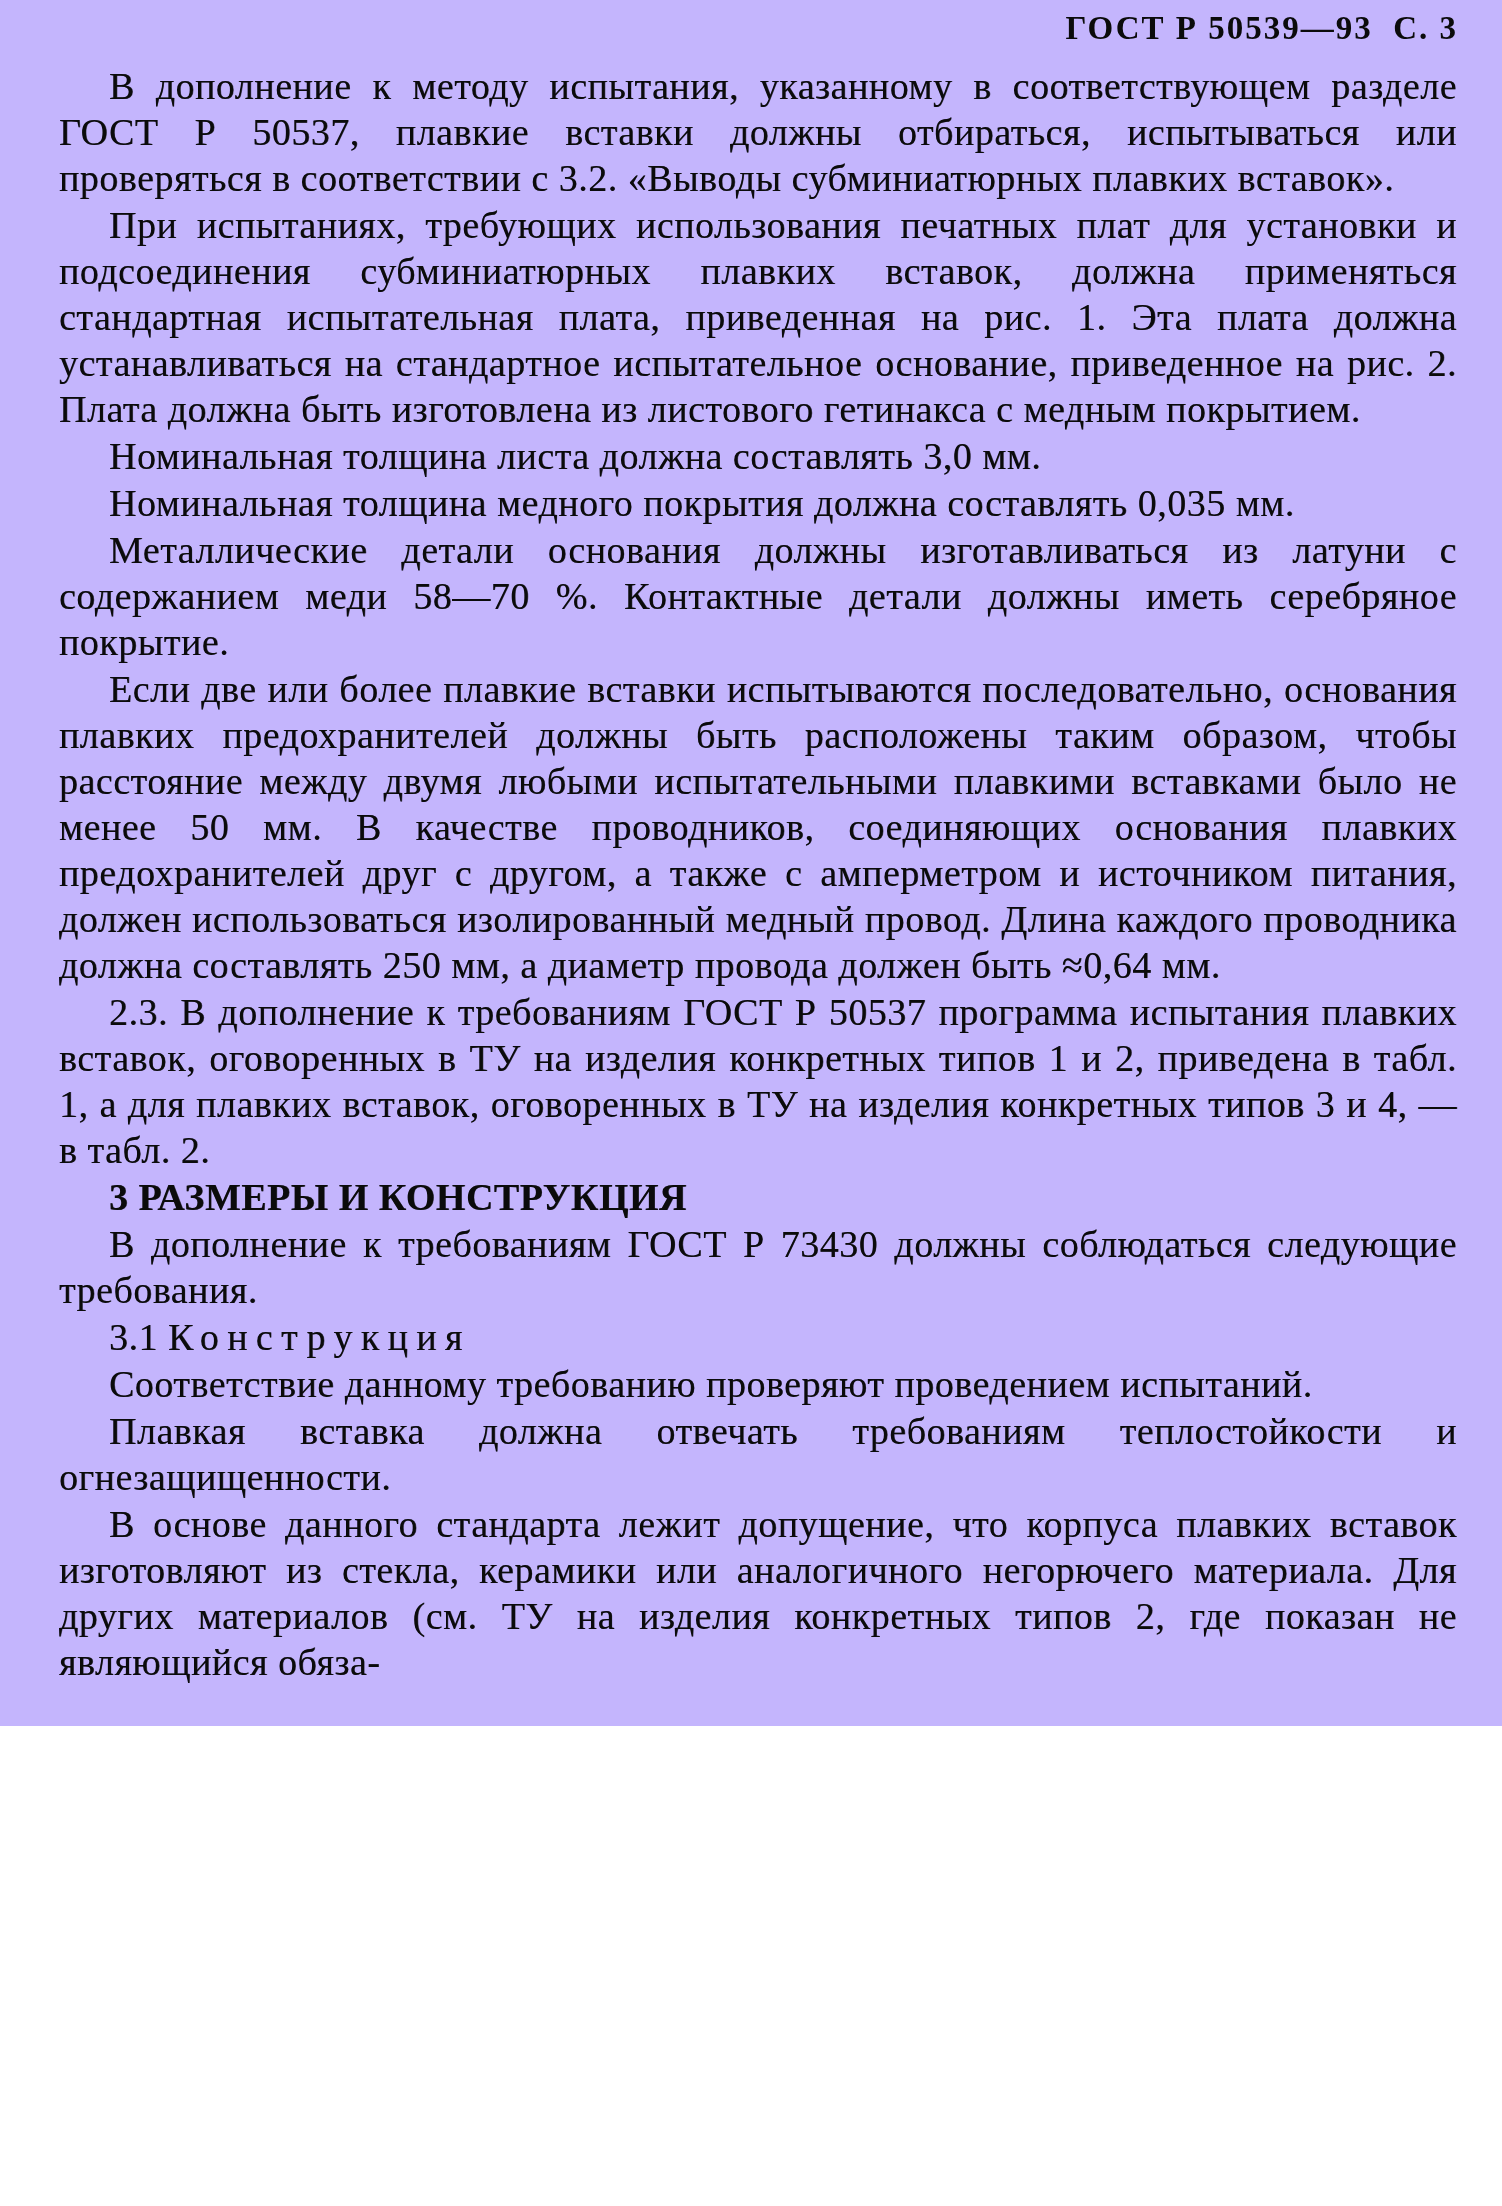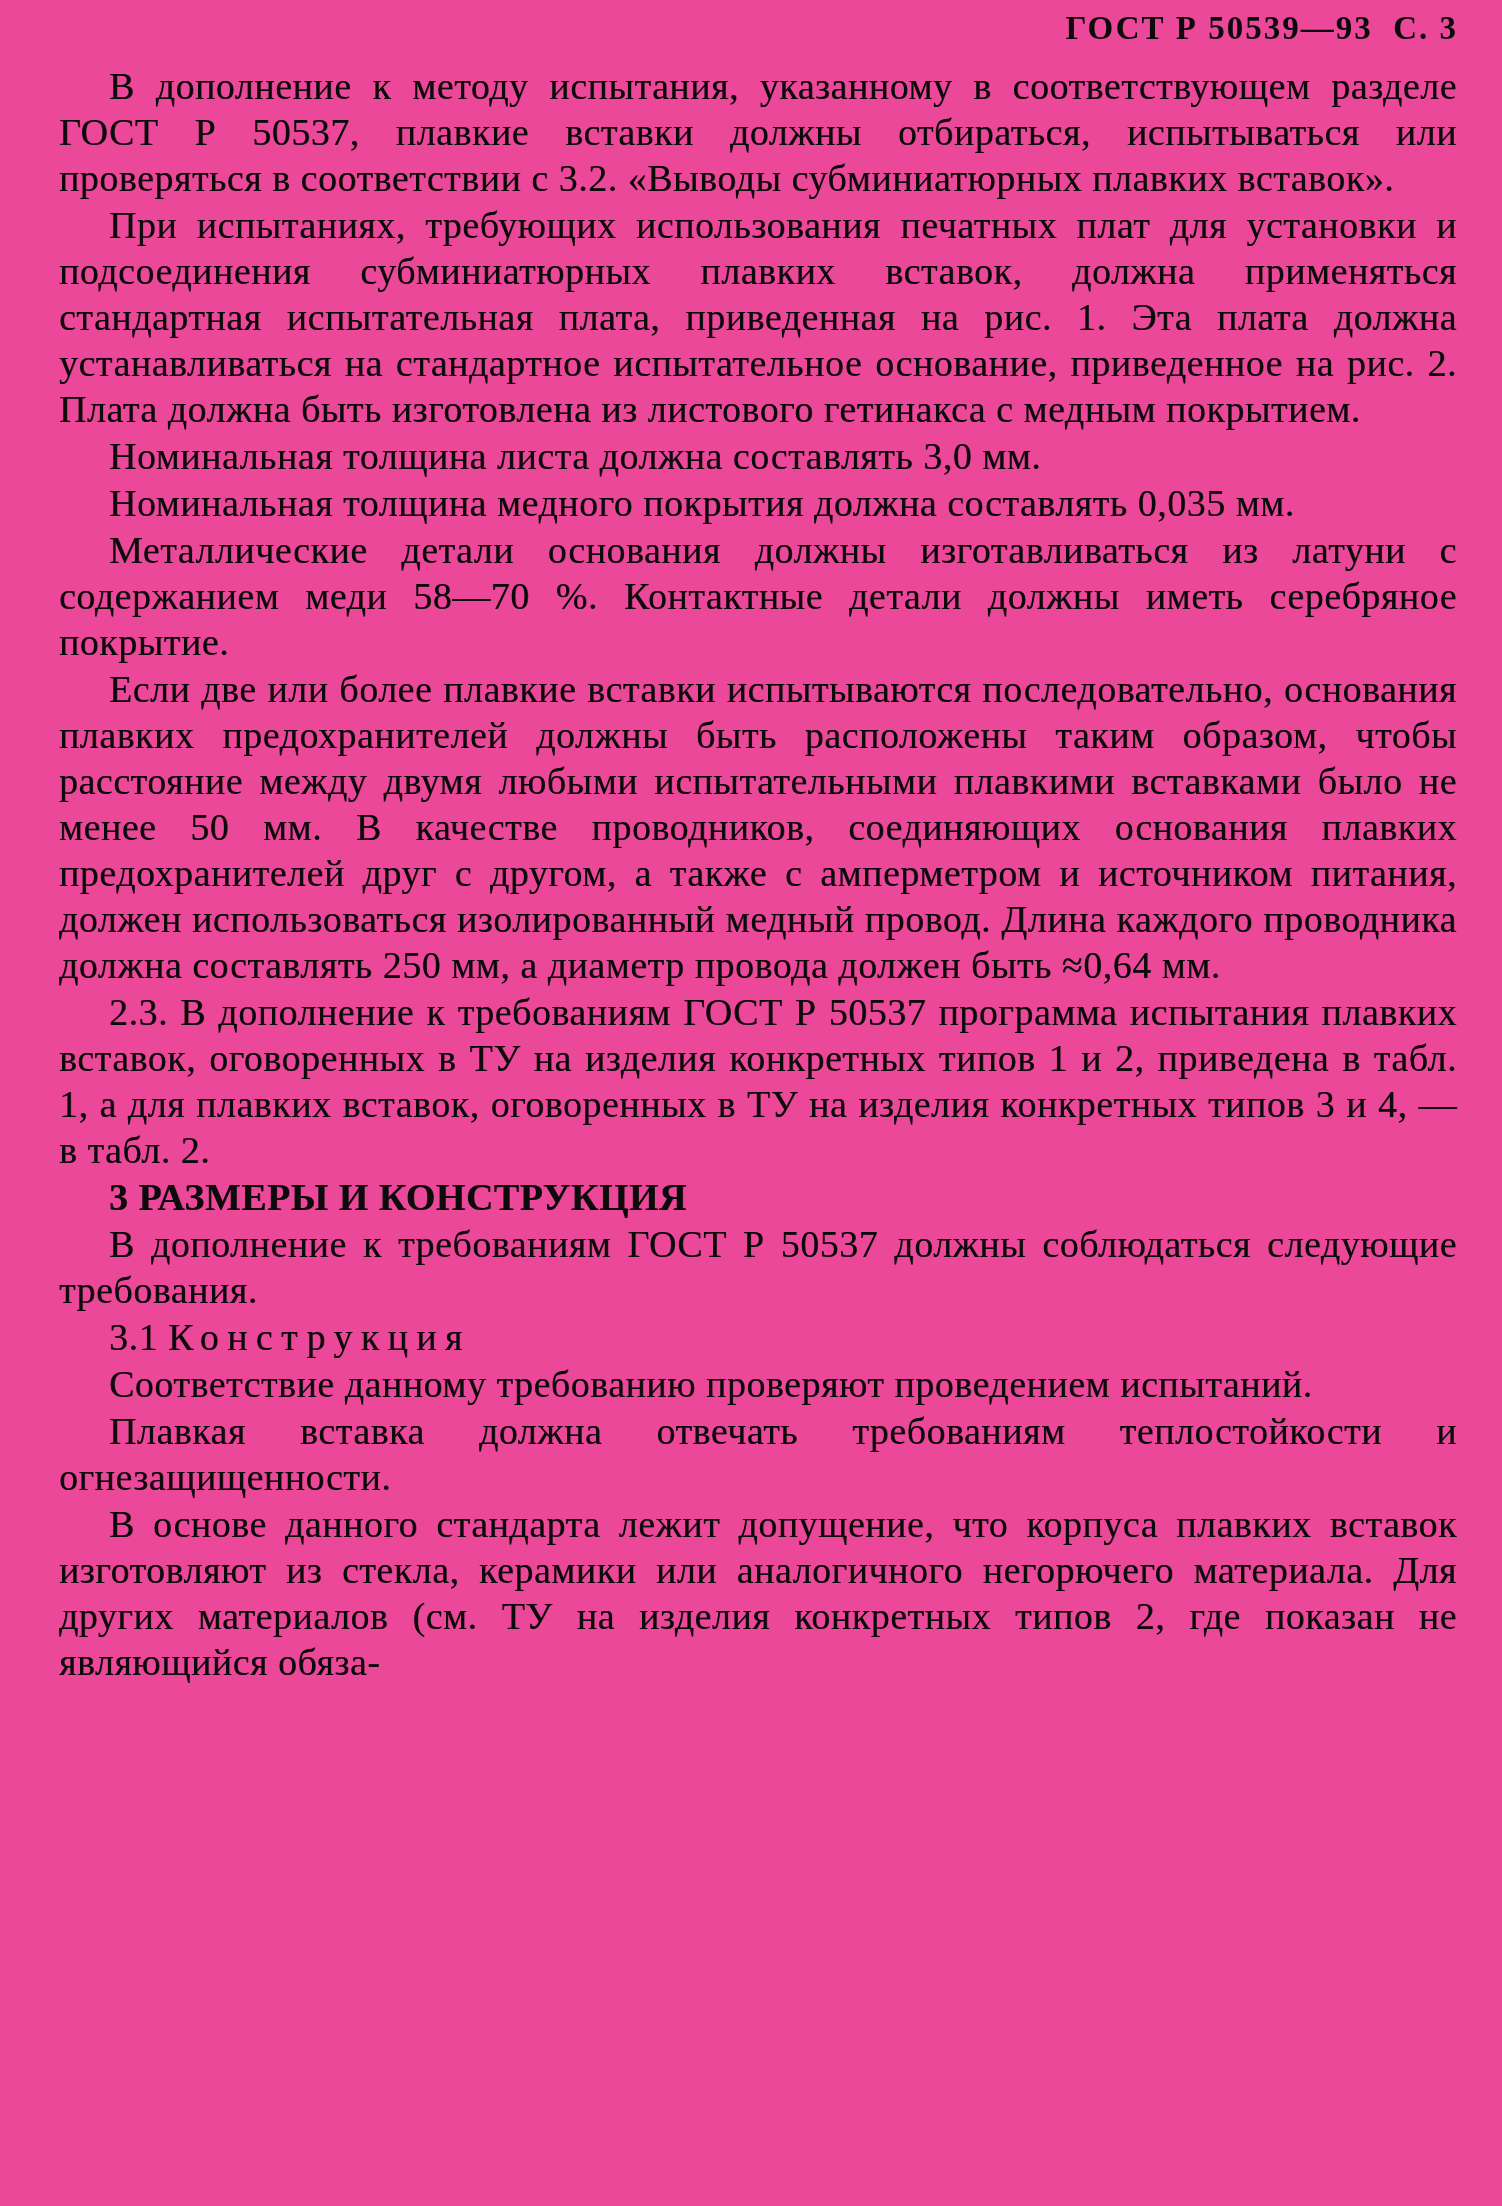--- a/index.html
+++ b/index.html
@@ -3,23 +3,23 @@
 <meta charset="utf-8">
 <style>
   html, body {
     margin: 0;
     padding: 0;
     background: #ffffff;
   }
   .page {
     position: relative;
     width: 1502px;
-    height: 2206px;
+    height: 1726px;
     box-sizing: border-box;
-    background: #ec4899;
+    background: #c4b5fd;
     color: #0b0b0b;
     font-family: "Liberation Serif", "DejaVu Serif", serif;
     padding: 10px 44px 40px 58px;
     overflow: hidden;
   }
   .doc-header {
     text-align: right;
     font-weight: bold;
     font-size: 33px;
     letter-spacing: 2px;
@@ -68,21 +68,21 @@
     <p>Номинальная толщина медного покрытия должна  составлять 0,035 мм.</p>
 
     <p>Металлические детали основания должны изготавливаться  из латуни с содержанием меди 58—70 %. Контактные детали должны иметь серебряное покрытие.</p>
 
     <p>Если две или более плавкие вставки испытываются последовательно, основания плавких предохранителей должны быть расположены таким образом, чтобы расстояние между двумя любыми испытательными плавкими вставками было не менее 50 мм. В качестве проводников, соединяющих основания плавких предохранителей друг с другом, а также с амперметром и источником питания, должен использоваться изолированный медный провод. Длина каждого проводника должна составлять 250 мм, а диаметр провода должен быть ≈0,64 мм.</p>
 
     <p>2.3. В дополнение к требованиям ГОСТ Р 50537 программа испытания плавких вставок, оговоренных в ТУ на изделия конкретных типов 1 и 2, приведена в табл. 1, а для плавких вставок, оговоренных в ТУ на изделия конкретных типов 3 и 4, — в табл. 2.</p>
 
     <p class="section-heading">3 РАЗМЕРЫ И КОНСТРУКЦИЯ</p>
 
-    <p>В дополнение к требованиям ГОСТ Р 50537 должны соблюдаться следующие требования.</p>
+    <p>В дополнение к требованиям ГОСТ Р 73430 должны соблюдаться следующие требования.</p>
 
     <p class="clause"><span class="clause-num">3.1</span> <span class="clause-title">Конструкция</span></p>
 
     <p>Соответствие данному требованию проверяют проведением испытаний.</p>
 
     <p>Плавкая вставка должна отвечать требованиям теплостойкости и огнезащищенности.</p>
 
     <p>В основе данного стандарта лежит допущение, что корпуса плавких вставок изготовляют из стекла, керамики или аналогичного негорючего материала. Для других материалов (см. ТУ на изделия конкретных типов 2, где показан не являющийся обяза-</p>
 
   </div>

